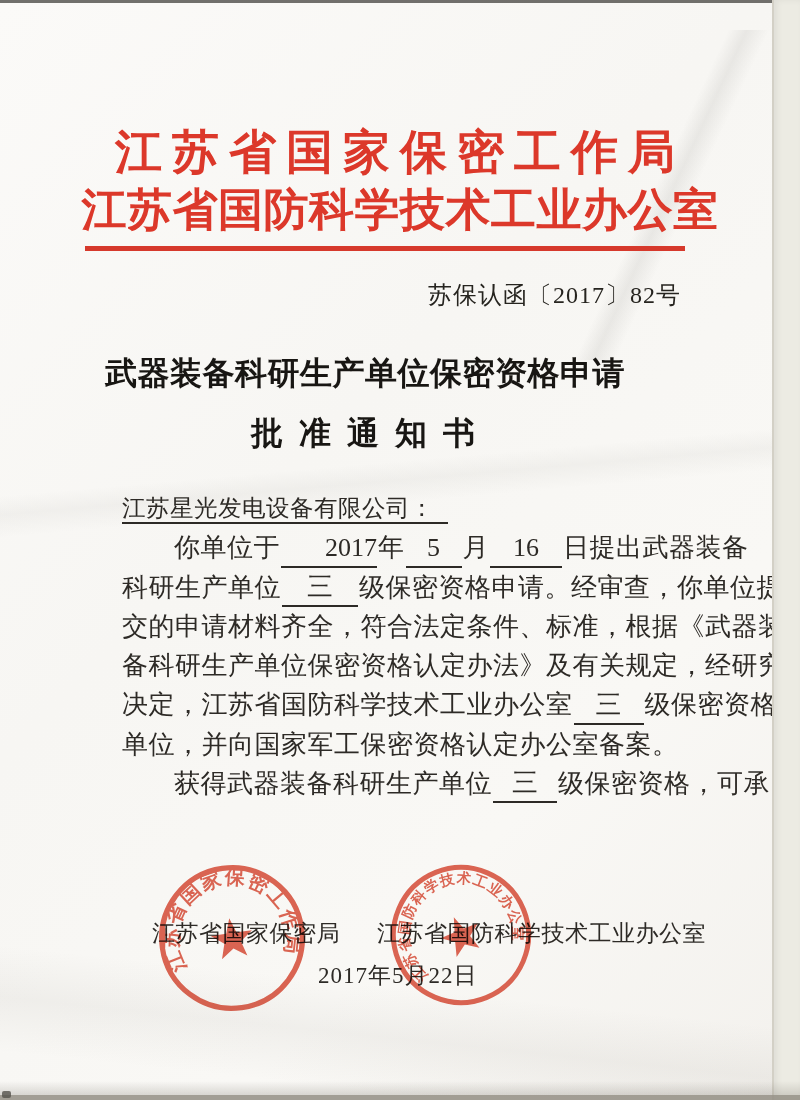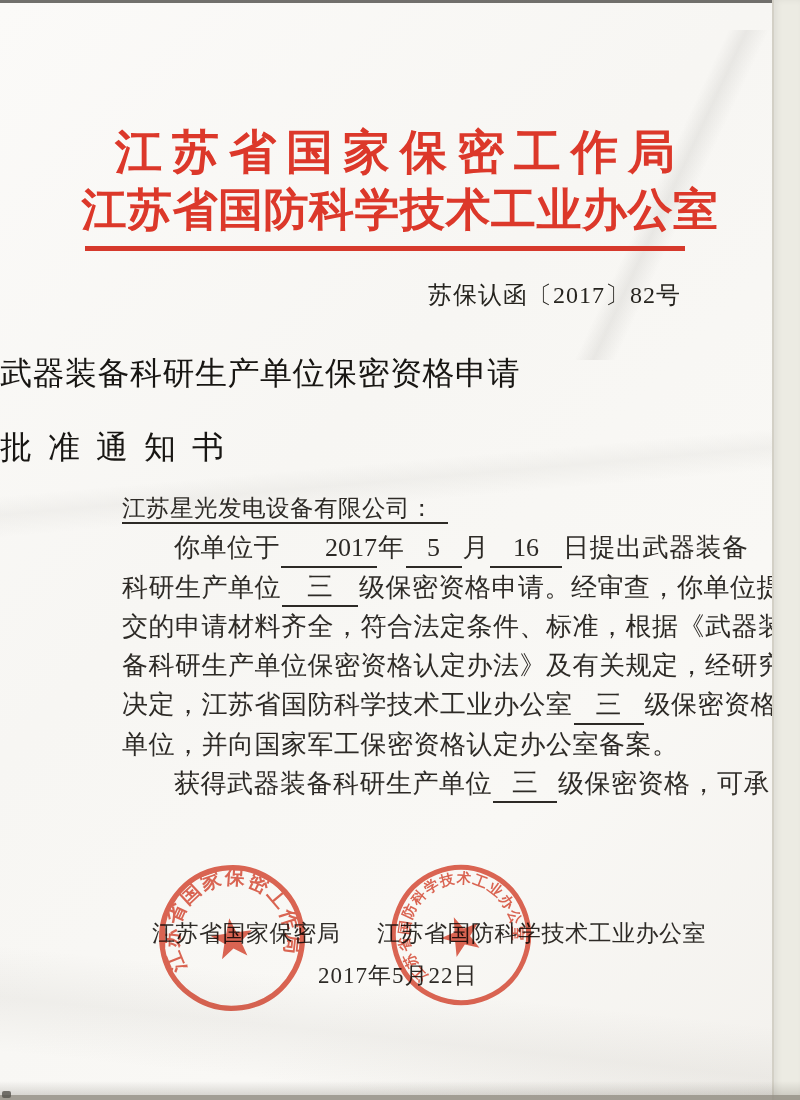--- a/index.html
+++ b/index.html
@@ -28,23 +28,23 @@
   .speck{position:absolute;left:2px;bottom:2px;width:9px;height:7px;background:#55524c;border-radius:2px;opacity:.8;}
 
   
   .hdr{position:absolute;left:0;width:800px;text-align:center;color:#dc382a;font-weight:bold;white-space:nowrap;}
   .hdr1{top:121px;font-size:47px;letter-spacing:10px;}
   .hdr2{top:180px;font-size:45px;letter-spacing:0.5px;}
   .red-rule{position:absolute;top:246px;left:85px;width:600px;height:5px;background:#d6392c;}
 
   .docno{position:absolute;top:279px;left:428px;font-size:24px;color:#26241f;letter-spacing:1px;white-space:nowrap;}
 
-  .title{position:absolute;left:0;width:730px;color:#181613;font-weight:normal;white-space:nowrap;}
+  .title{position:absolute;left:0;width:730px;text-align:center;color:#181613;font-weight:bold;white-space:nowrap;}
   .title1{top:352px;font-size:32px;letter-spacing:0.5px;}
-  .title2{top:426px;font-size:32px;letter-spacing:4px;}
+  .title2{top:412px;font-size:32px;letter-spacing:4px;}
 
   
   .body-block{position:absolute;top:489px;left:122px;width:575px;color:#2d2a26;}
   .bline{height:39.3px;line-height:39.3px;font-size:26px;white-space:nowrap;}
   .bline.indent{padding-left:52px;}
   .bline.recipient{font-size:23.5px;}
   .bline .t{letter-spacing:0.5px;}
   .bline .ul{border-bottom:2px solid #2d2a26;padding-right:14px;padding-bottom:1px;}
   .blank{display:inline-block;text-align:center;border-bottom:2px solid #2d2a26;
     line-height:30px;vertical-align:bottom;margin:0 1px;height:33px;}

